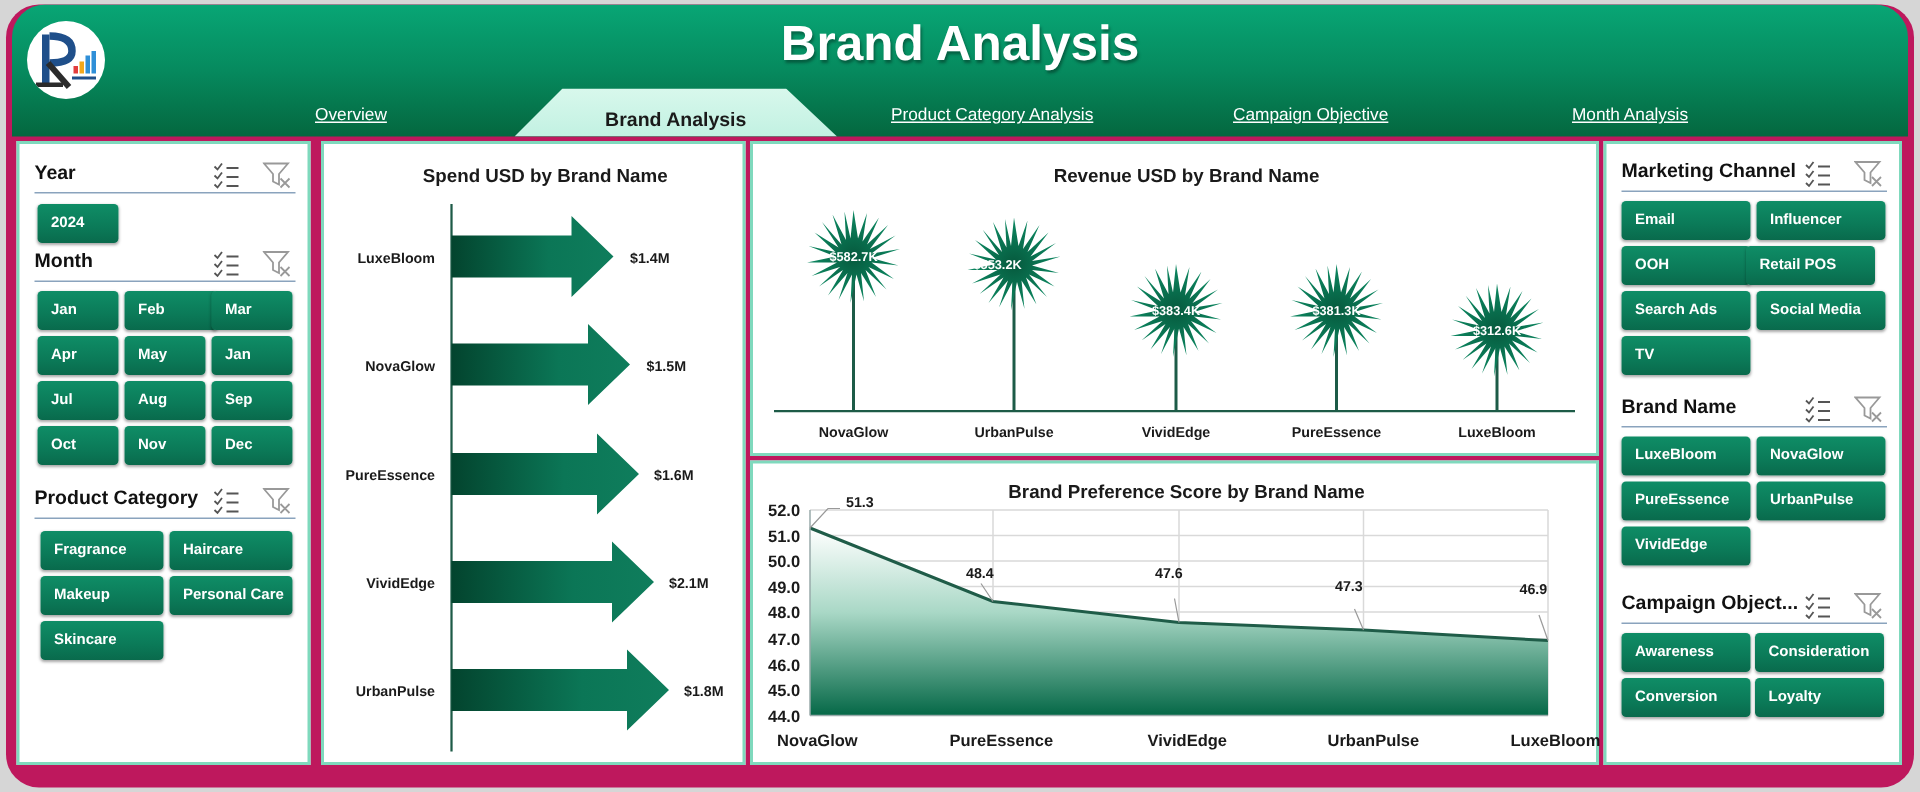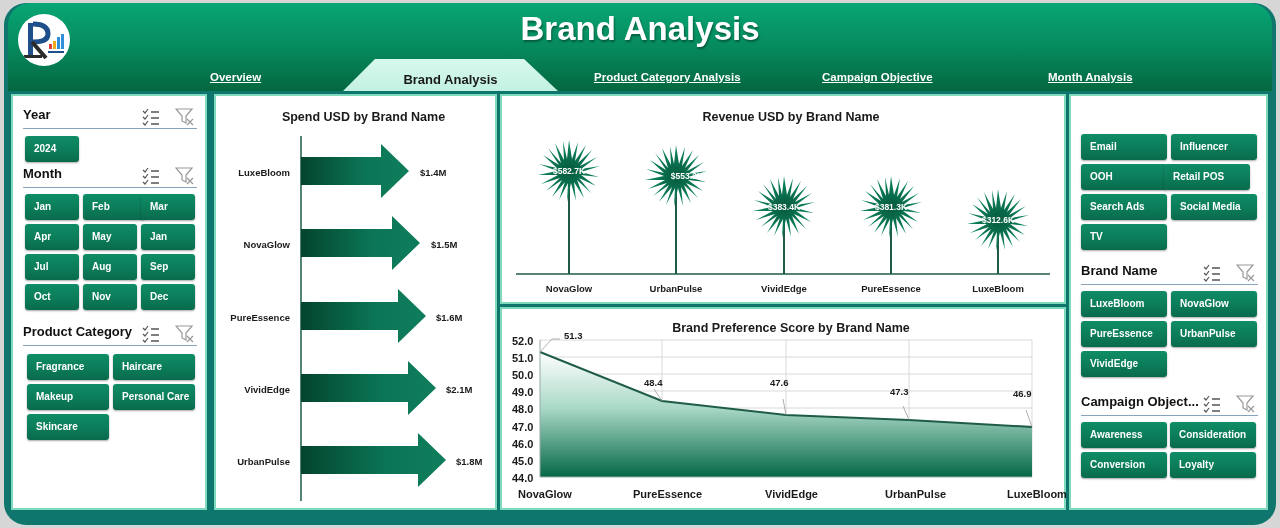--- a/index.html
+++ b/index.html
@@ -1,37 +1,37 @@
 <!DOCTYPE html>
 <html><head>
 <meta charset="utf-8">
 <style>
   * { box-sizing: border-box; margin: 0; padding: 0; }
   html, body { width: 1280px; height: 528px; overflow: hidden; background: #d6d6d6; }
   body { font-family: "Liberation Sans", sans-serif; position: relative; }
   .frame {
     position: absolute; left: 4px; top: 3px; width: 1272px; height: 522px;
-    background: #0f766e; border-radius: 22px; overflow: hidden;
+    background: #be185d; border-radius: 22px; overflow: hidden;
   }
   .header {
     position: absolute; left: 4px; top: 0; width: 1264px; height: 88px;
     background: linear-gradient(180deg, #08a675 0%, #068a5e 50%, #04673f 100%);
     border-radius: 22px 22px 0 0;
   }
   .logo {
     position: absolute; left: 10px; top: 11px; width: 52px; height: 52px;
     border-radius: 50%; background: #ffffff; overflow: hidden;
   }
   .title {
     position: absolute; left: 0; right: 0; top: 7px; text-align: center;
     color: #ffffff; font-size: 33px; font-weight: bold;
     text-shadow: 1px 2px 2px rgba(0,0,0,0.35);
   }
   .nav-tab {
-    position: absolute; top: 68px; color: #ffffff; font-size: 11.5px; font-weight: bold;
+    position: absolute; top: 68px; color: #ffffff; font-size: 11.5px; font-weight: normal;
     text-decoration: underline; cursor: pointer; white-space: nowrap;
   }
   .nav-active {
     position: absolute; left: 335px; top: 56px; width: 215px; height: 32px;
   }
   .nav-active span {
     position: absolute; left: 0; right: 0; top: 13px; text-align: center;
     font-size: 13px; font-weight: bold; color: #1a1a1a;
   }
   .panel {
@@ -215,21 +215,21 @@
       <g>
         <line x1="389" y1="111" x2="389" y2="178" stroke="#1d5b47" stroke-width="2"></line>
         <use href="#burst" transform="translate(322,36)"></use>
       </g>
       <g>
         <line x1="496" y1="124" x2="496" y2="178" stroke="#1d5b47" stroke-width="2"></line>
         <use href="#burst" transform="translate(429,49)"></use>
       </g>
     </svg>
     <div class="lbl" style="left:40px;top:70px;width:54px;text-align:center;color:#fff;font-size:8.5px">$582.7K</div>
-    <div class="lbl" style="left:147px;top:75px;width:54px;text-align:right;color:#fff;font-size:8.5px">$553.2K</div>
+    <div class="lbl" style="left:147px;top:75px;width:54px;text-align:left;color:#fff;font-size:8.5px">$553.2K</div>
     <div class="lbl" style="left:255px;top:106px;width:54px;text-align:center;color:#fff;font-size:8.5px">$383.4K</div>
     <div class="lbl" style="left:362px;top:106px;width:54px;text-align:center;color:#fff;font-size:8.5px">$381.3K</div>
     <div class="lbl" style="left:469px;top:119px;width:54px;text-align:center;color:#fff;font-size:8.5px">$312.6K</div>
     <div class="lbl" style="left:27px;top:187px;width:80px;text-align:center">NovaGlow</div>
     <div class="lbl" style="left:134px;top:187px;width:80px;text-align:center">UrbanPulse</div>
     <div class="lbl" style="left:242px;top:187px;width:80px;text-align:center">VividEdge</div>
     <div class="lbl" style="left:349px;top:187px;width:80px;text-align:center">PureEssence</div>
     <div class="lbl" style="left:456px;top:187px;width:80px;text-align:center">LuxeBloom</div>
   </div>
 
@@ -277,20 +277,33 @@
     <div class="ax" style="left:10px;top:146px">45.0</div>
     <div class="ax" style="left:10px;top:163px">44.0</div>
     <div class="ax" style="left:16px;top:179px">NovaGlow</div>
     <div class="ax" style="left:131px;top:179px">PureEssence</div>
     <div class="ax" style="left:263px;top:179px">VividEdge</div>
     <div class="ax" style="left:383px;top:179px">UrbanPulse</div>
     <div class="ax" style="left:505px;top:179px">LuxeBloom</div>
   </div>
 
   <div class="panel" style="left:1065px;top:91px;width:199px;height:416px">
+    <div class="slicer-head" style="top:10px">
+      <span class="slicer-title">Marketing Channel</span>
+      <div class="slicer-icons">
+        <svg class="ico" viewBox="0 0 20 18">
+            <path d="M2 3 l2 2 l3 -4 M2 9 l2 2 l3 -4 M2 15 l2 2 l3 -4" stroke="#555" fill="none" stroke-width="1.2"></path>
+            <path d="M10 4 h8 M10 10 h8 M10 16 h8" stroke="#555" stroke-width="1.3"></path>
+          </svg>
+        <svg class="ico" viewBox="0 0 20 18">
+            <path d="M1 1 h16 l-6 7 v7 l-4 -2 v-5 Z" fill="none" stroke="#999" stroke-width="1.2"></path>
+            <path d="M12 11 l6 6 M18 11 l-6 6" stroke="#999" stroke-width="1.2"></path>
+          </svg>
+      </div>
+    </div>
     <div class="btn" style="left:10px;top:38px;width:86px">Email</div>
     <div class="btn" style="left:100px;top:38px;width:86px">Influencer</div>
     <div class="btn" style="left:10px;top:68px;width:86px">OOH</div>
     <div class="btn" style="left:93px;top:68px;width:86px">Retail POS</div>
     <div class="btn" style="left:10px;top:98px;width:86px">Search Ads</div>
     <div class="btn" style="left:100px;top:98px;width:86px">Social Media</div>
     <div class="btn" style="left:10px;top:128px;width:86px">TV</div>
 
     <div class="slicer-head" style="top:167px">
       <span class="slicer-title">Brand Name</span>

